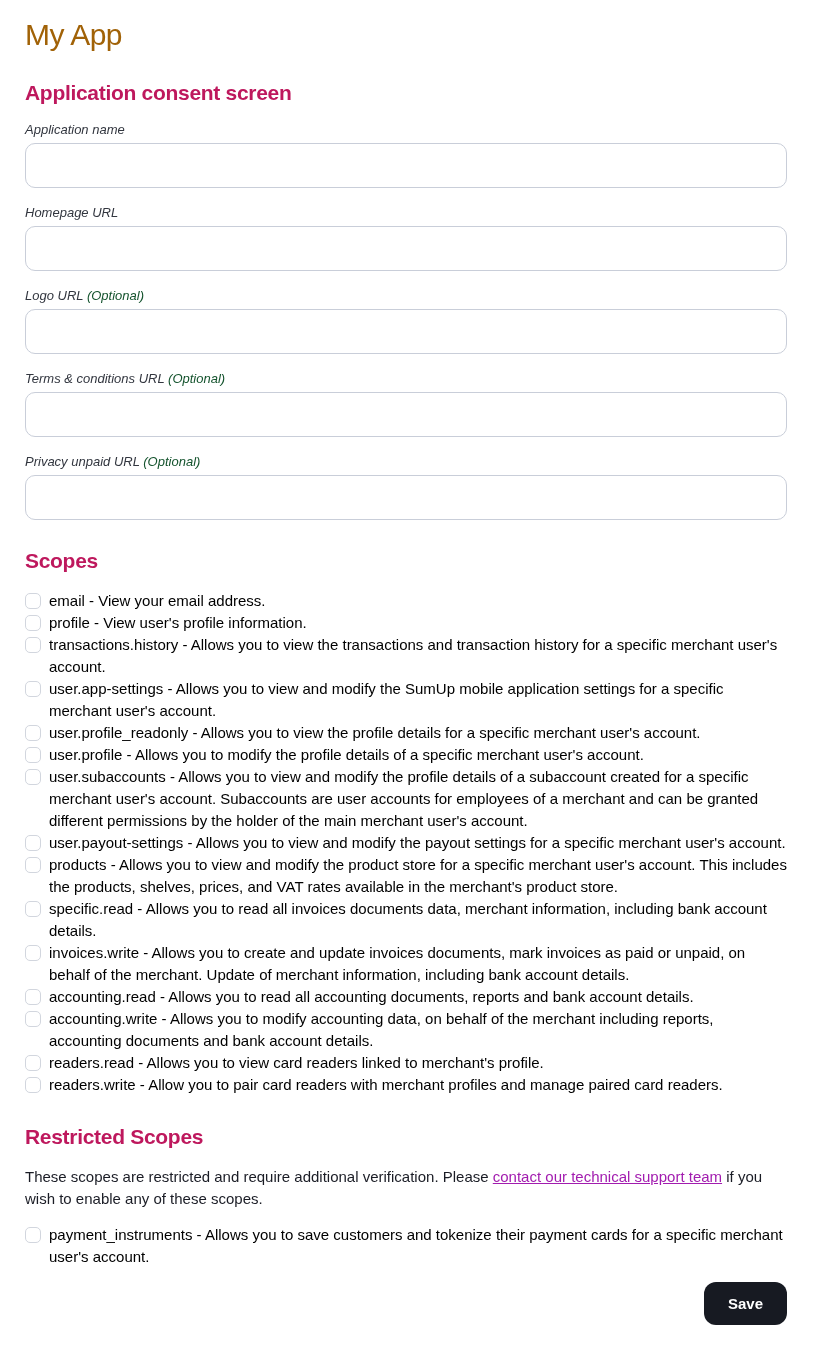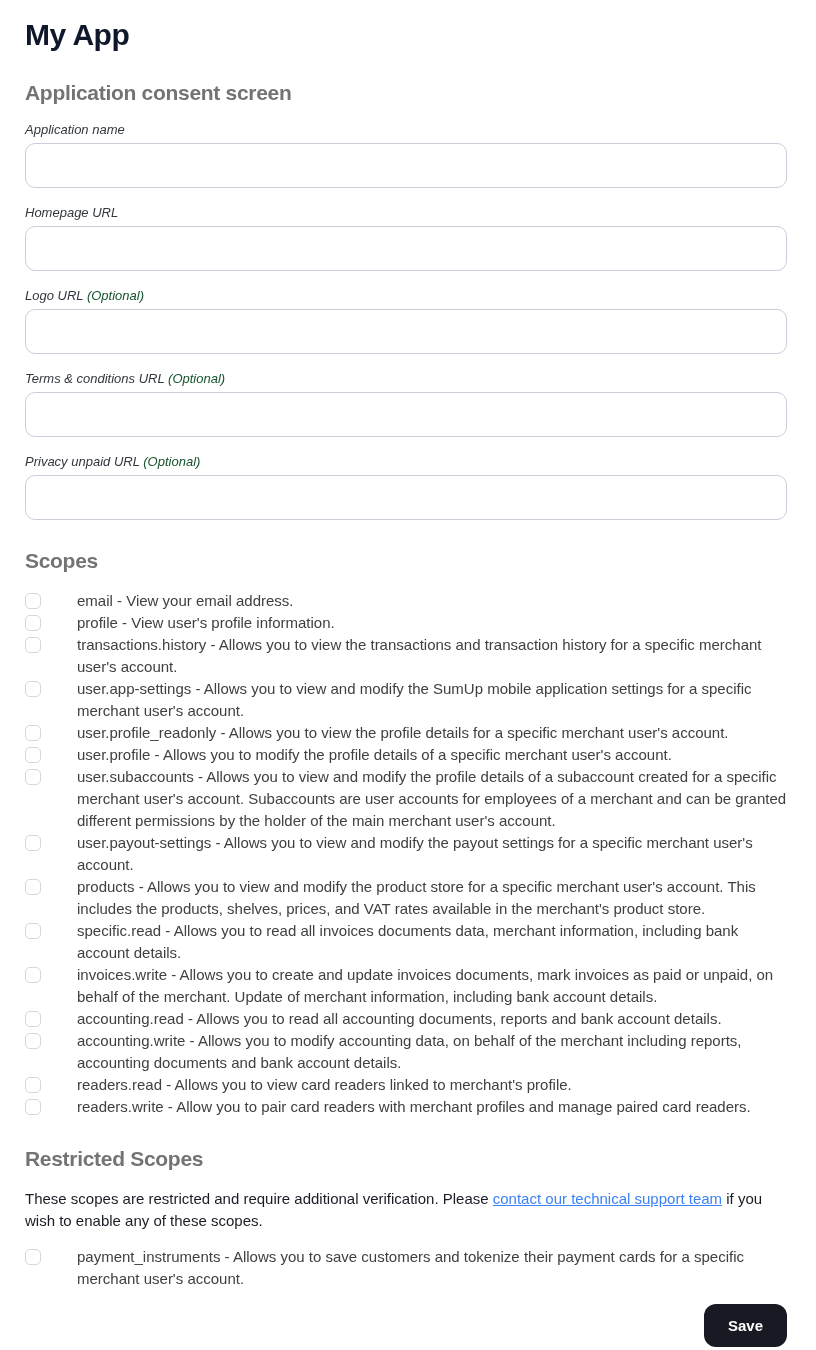--- a/index.html
+++ b/index.html
@@ -9,30 +9,30 @@
     color: #1a1c25;
     -webkit-font-smoothing: antialiased;
   }
   .page {
     width: 816px;
     min-height: 1350px;
     padding: 16px 29px 24px 25px;
   }
   h1.page-title {
     font-size: 30px;
-    font-weight: 700;
+    font-weight: 400;
     letter-spacing: -0.5px;
-    color: #0f172a;
+    color: #a16207;
     margin: 2px 0 0 0;
   }
   h2.section-heading {
     font-size: 21px;
     font-weight: 700;
     letter-spacing: -0.3px;
-    color: #737373;
+    color: #be185d;
     margin-top: 29px;
   }
   
   .field { margin-top: 17px; }
   .field label {
     display: block;
     font-size: 13px;
     color: #32363f;
     margin-bottom: 6px;
     font-style: italic;
@@ -61,31 +61,31 @@
   .checkbox {
     flex: 0 0 auto;
     width: 16px;
     height: 16px;
     border: 1px solid #d2d6de;
     border-radius: 5px;
     background: #ffffff;
     margin: 3px 8px 0 0;
     cursor: pointer;
   }
-  .scope-text { color: #404040; margin-left: 28px; }
+  .scope-text { color: #000000; }
   
   .restricted-intro {
     margin-top: 17px;
     font-size: 15px;
     line-height: 22px;
     color: #1a1c25;
     max-width: 745px;
   }
   .restricted-intro a {
-    color: #3b82f6;
+    color: #a21caf;
     text-decoration: underline;
     cursor: pointer;
     text-align: right;
   }
   .restricted-list { margin-top: 14px; }
   
   .actions {
     margin-top: 14px;
     display: flex;
     justify-content: flex-end;

